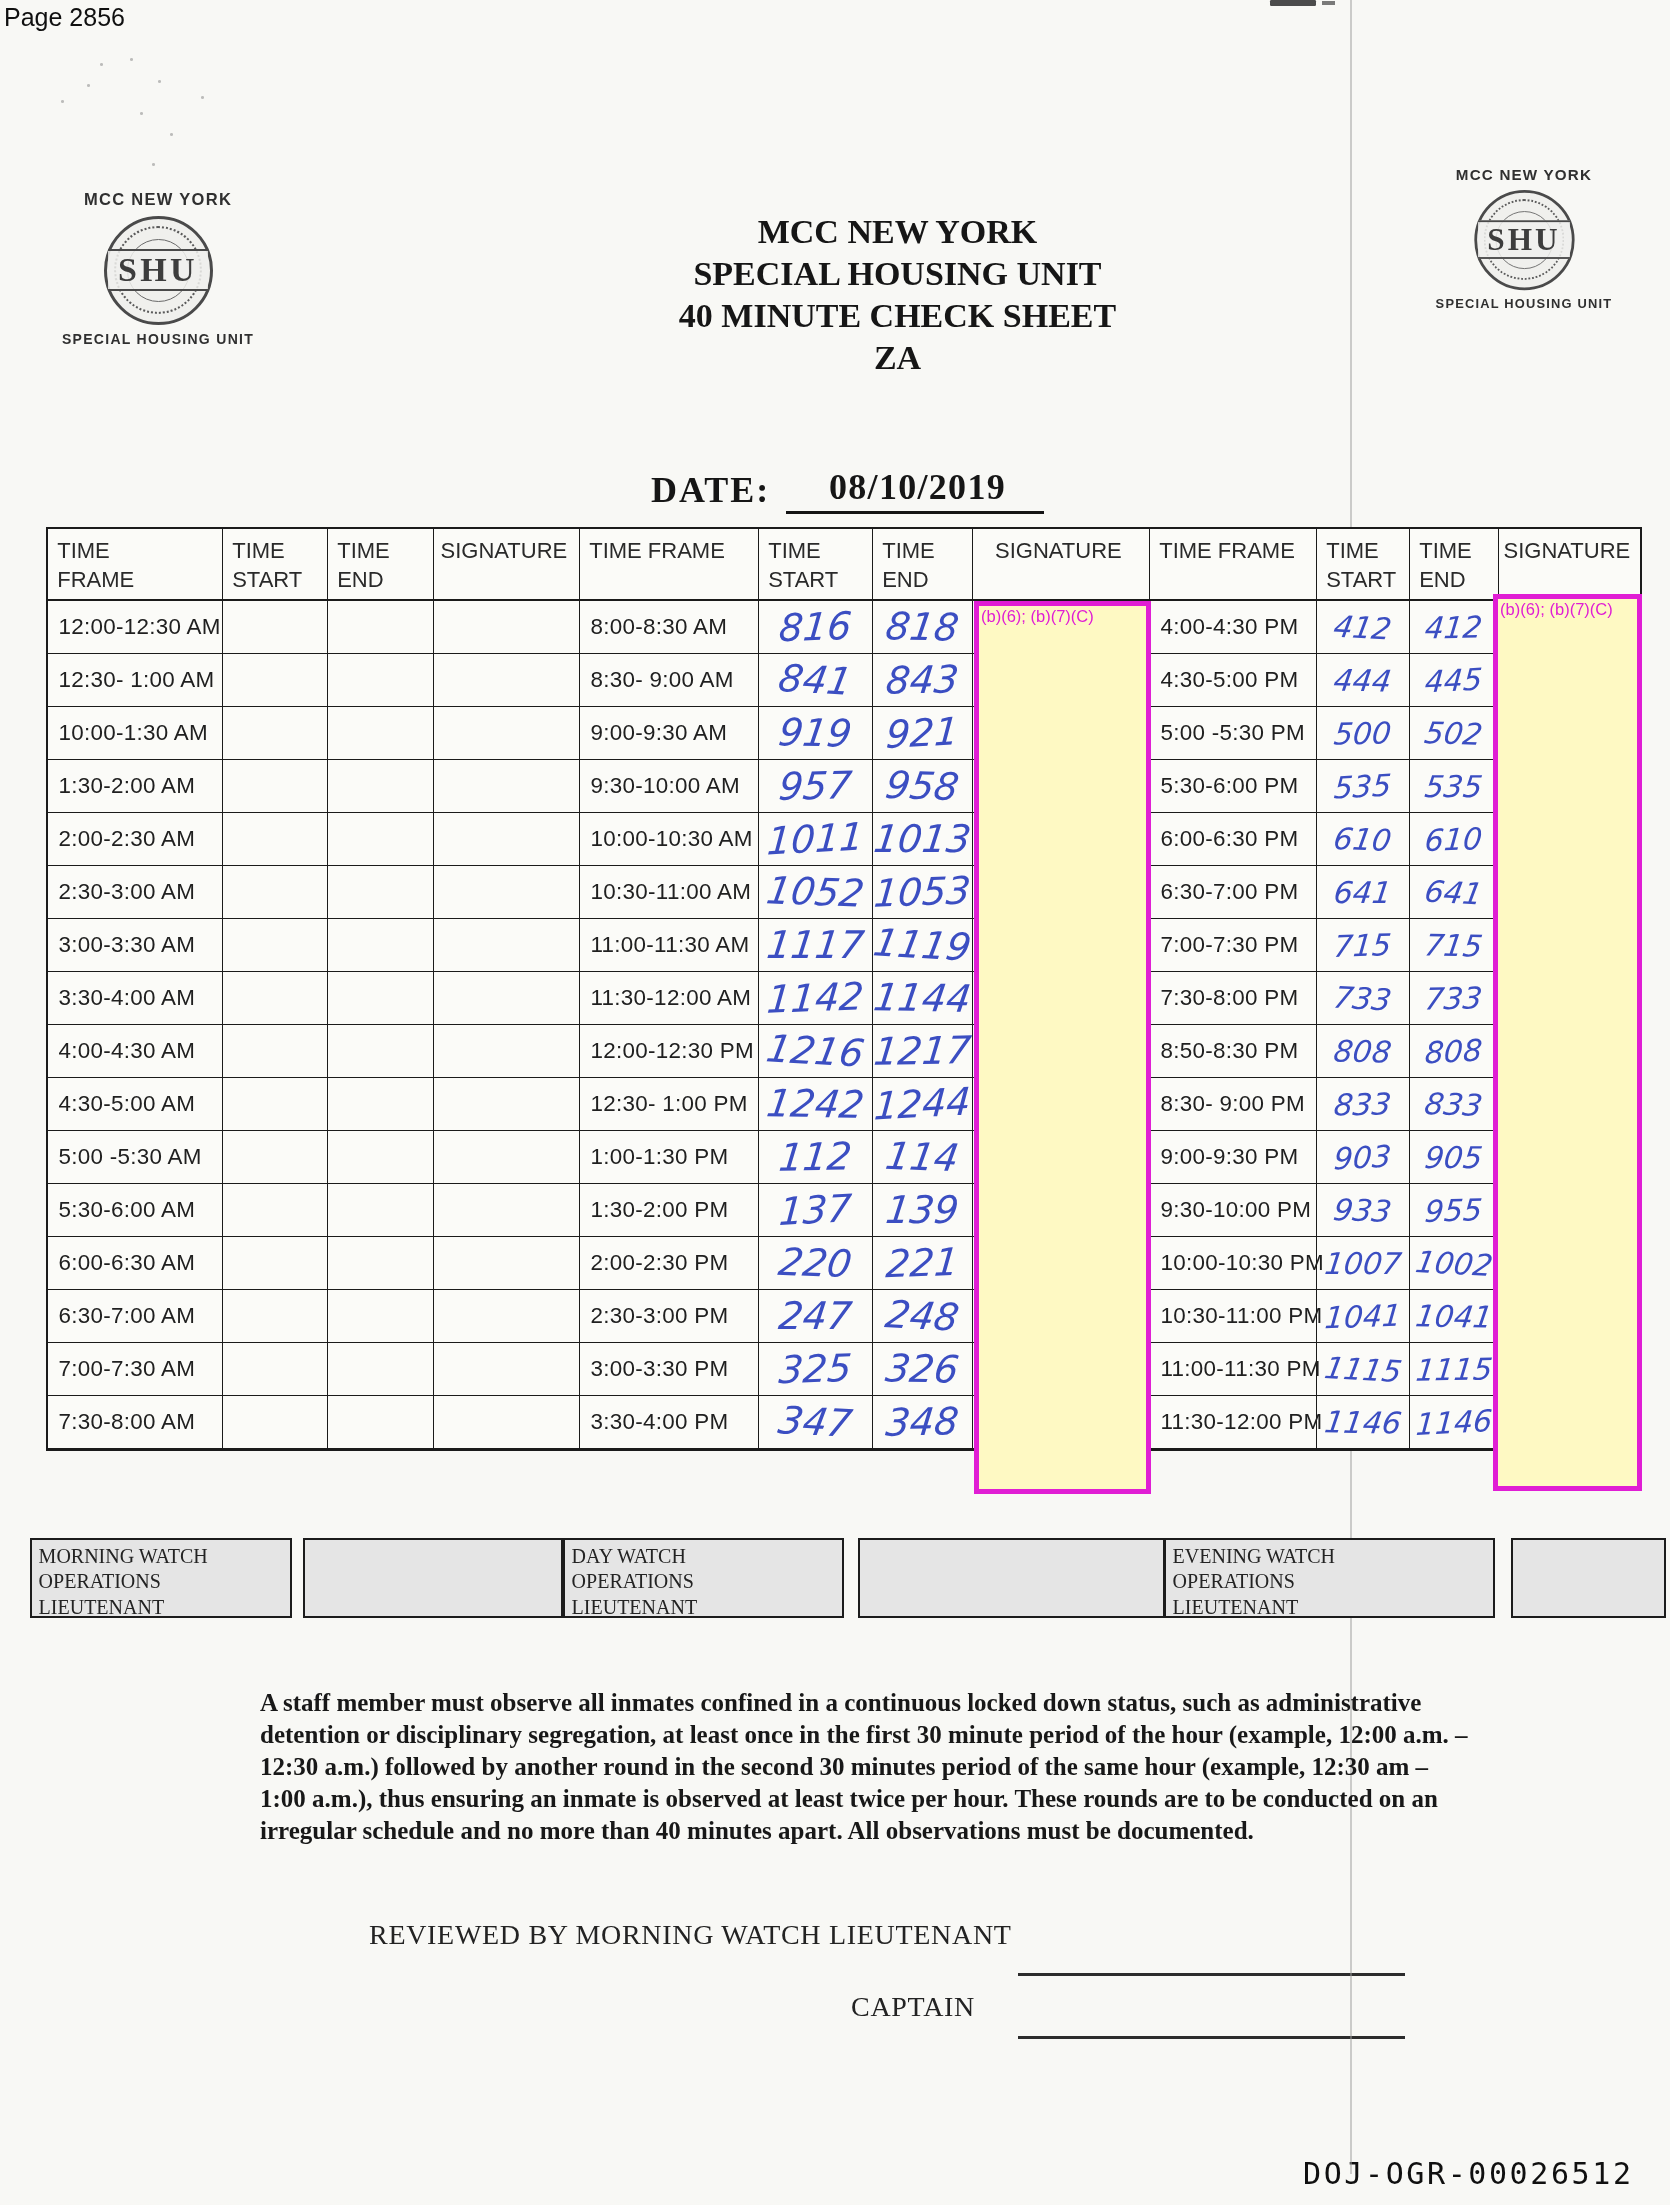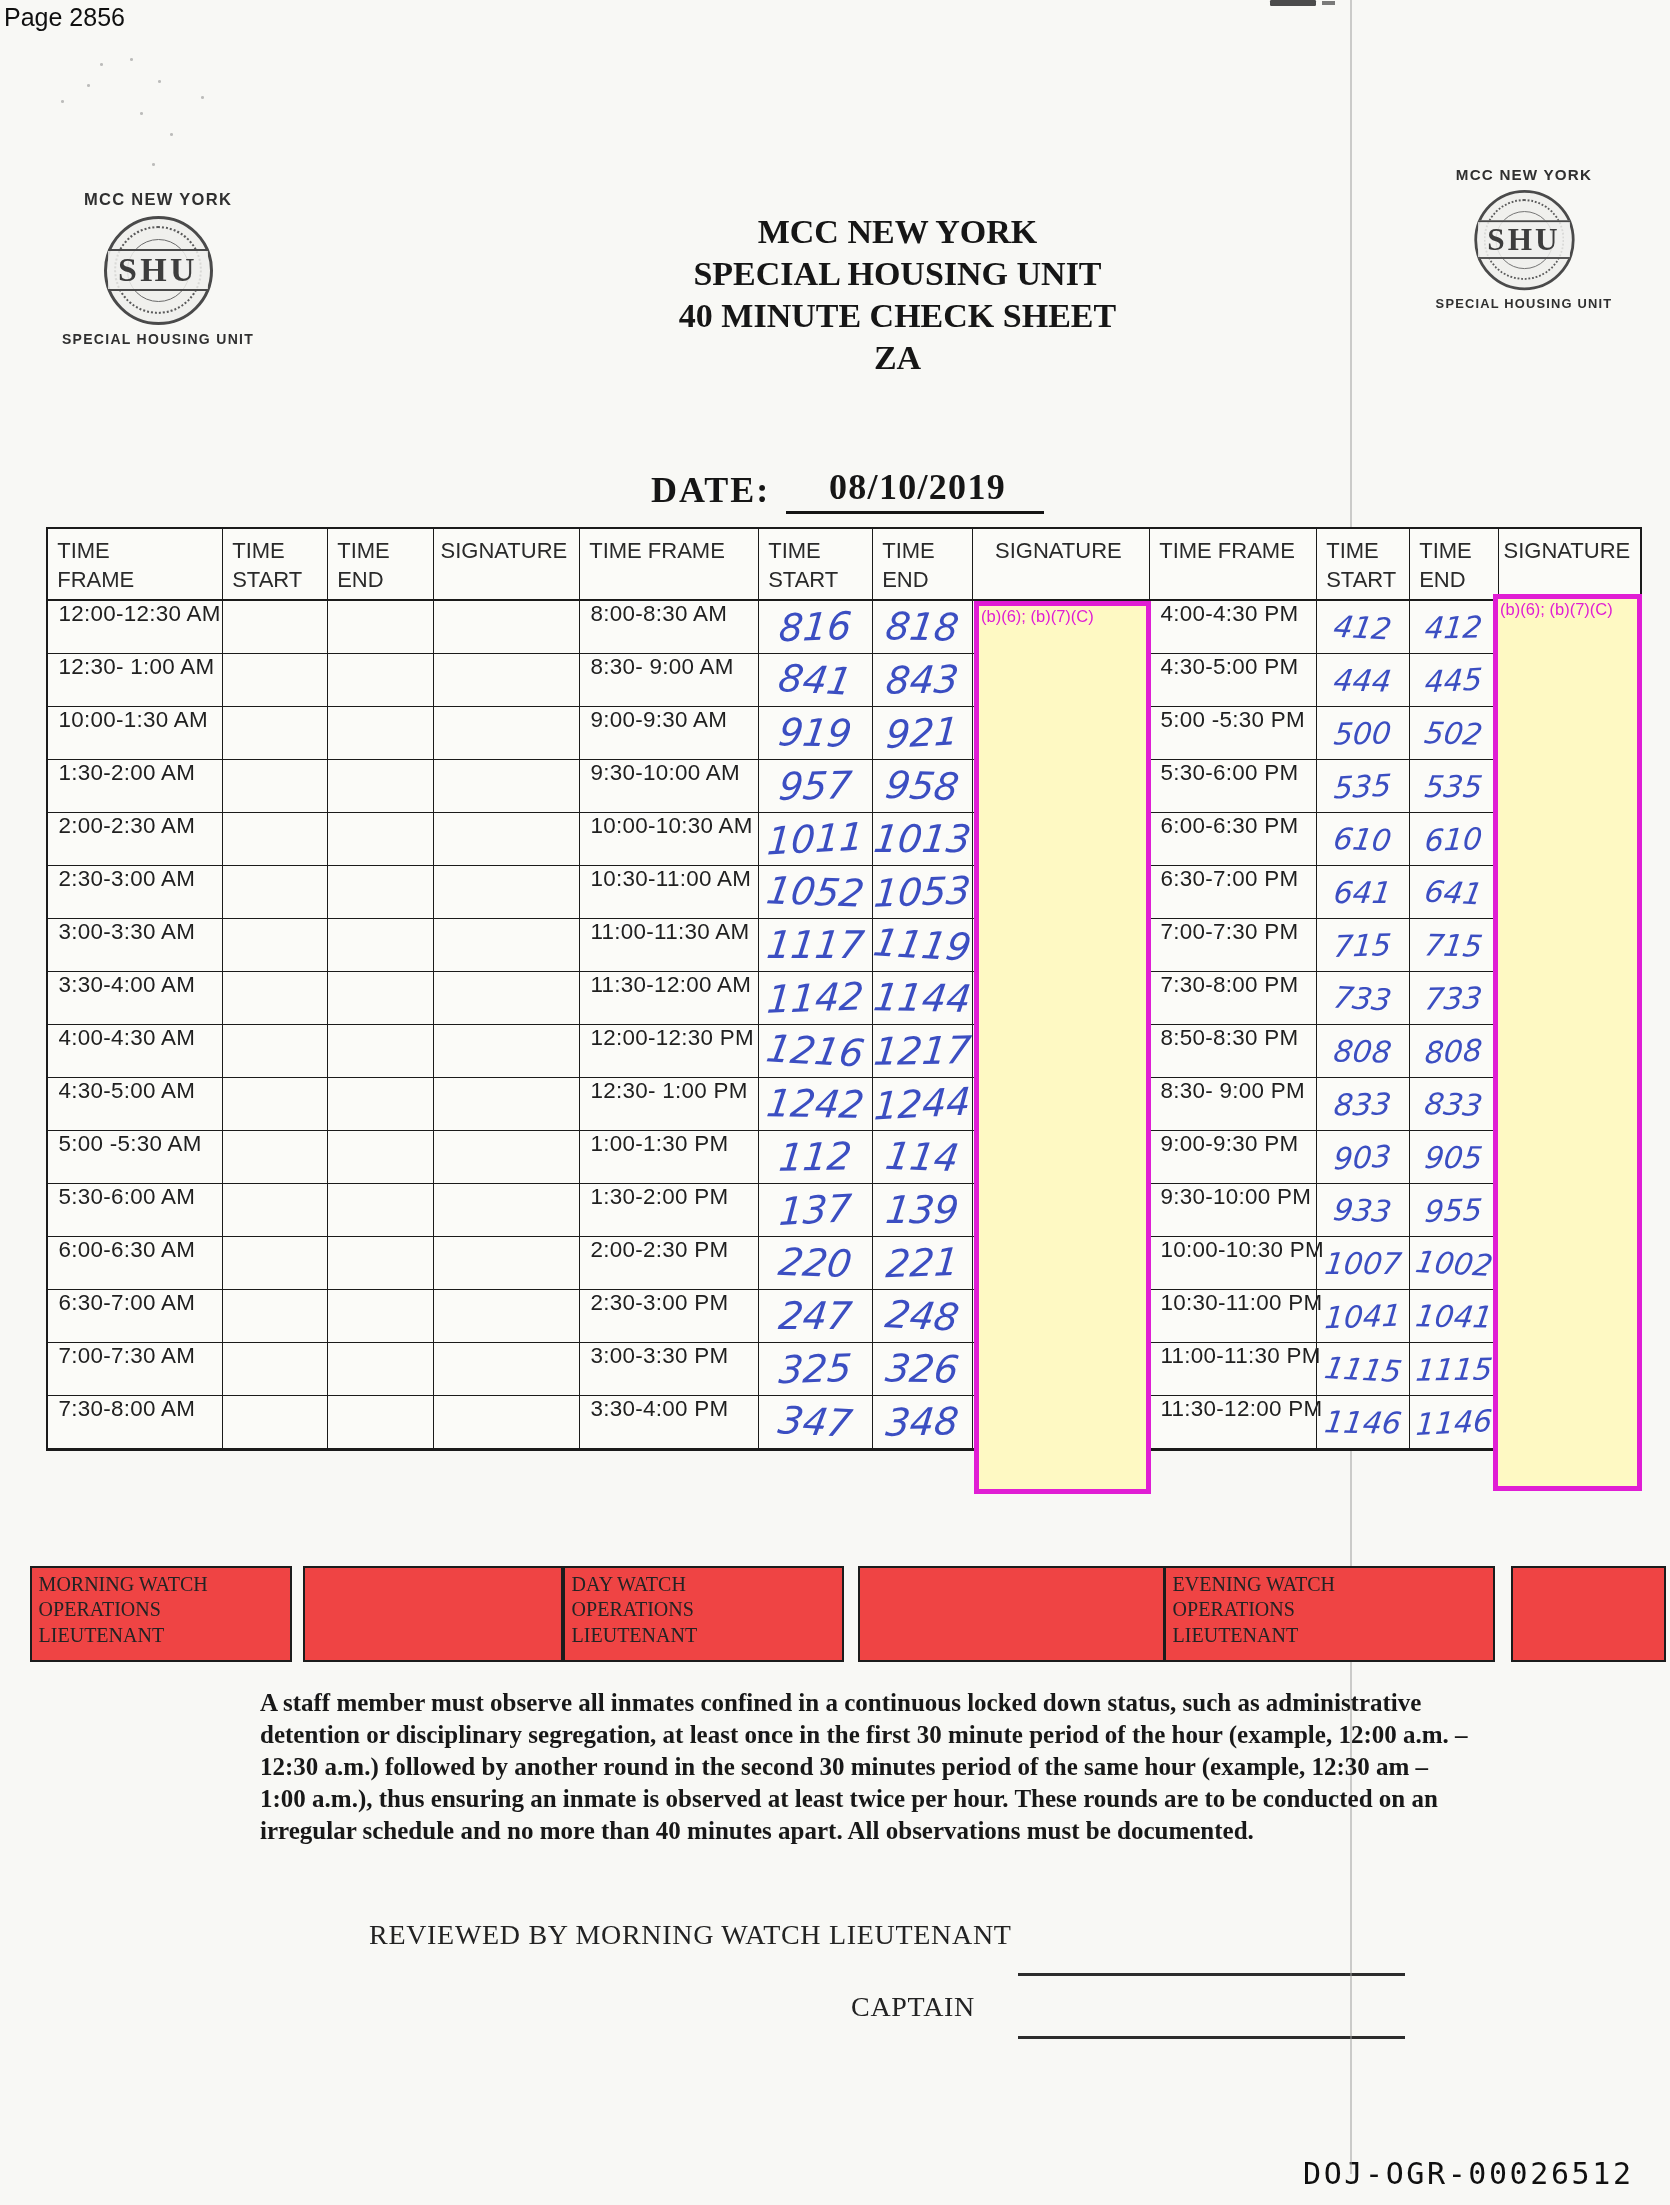--- a/index.html
+++ b/index.html
@@ -38,34 +38,34 @@
 
   
   .grid{position:absolute;left:46px;top:527px;z-index:2;display:grid;background:#fbfbf8;
         grid-template-columns:175px 105px 106px 146px 179px 114px 100px 177px 167px 93px 89px 141px;
         grid-template-rows:72px;grid-auto-rows:53px;border:2.6px solid #1b1b1b;}
   .cell{border-right:1.3px solid #1b1b1b;border-bottom:1.3px solid #1b1b1b;position:relative;}
   .cell:nth-child(12n){border-right:none;}
   .head{font-size:22px;color:#2a2a2a;padding:8px 5.3px 0 9.2px;white-space:pre-line;line-height:1.3;
         border-bottom:2px solid #1b1b1b;}
   .head.center{text-align:center;padding-left:0;}
-  .tf{font-size:22.4px;color:#202020;display:flex;padding-left:10.5px;letter-spacing:0.3px;white-space:nowrap;}
+  .tf{font-size:22.4px;color:#202020;display:flex;align-items:center;padding-left:10.5px;letter-spacing:0.3px;white-space:nowrap;}
   .hw{display:flex;align-items:center;justify-content:center;overflow:visible;}
   .ink{font-family:"DejaVu Sans",sans-serif;font-style:italic;color:#3b4ec2;transform-origin:center;white-space:nowrap;}
   .mid .ink{font-size:38px;}
   .rgt .ink{font-size:30px;}
 
   
   .redact{position:absolute;background:#fef9c3;border:5.3px solid #e01ed4;z-index:6;box-sizing:border-box;}
   #redact-mid{left:974px;top:601px;width:177px;height:893px;}
   #redact-right{left:1493px;top:594px;width:149px;height:897px;}
   .rlabel{font-size:16.5px;color:#e01ed4;padding:0.7px 0 0 2px;line-height:1.1;white-space:nowrap;}
 
   
-  .wbox{position:absolute;top:1538px;height:96px;border:2px solid #1c1c1c;box-sizing:border-box;z-index:2;background:#ef4444;margin-top:28px;}
+  .wbox{position:absolute;top:1538px;height:80px;border:2px solid #1c1c1c;box-sizing:border-box;z-index:2;background:#e5e5e5;}
   .wlabel{font-family:"Liberation Serif",serif;font-size:20px;line-height:1.27;color:#232323;
           padding:4px 0 0 6.6px;white-space:pre-line;}
   #w-morning-label{left:30px;width:262px;}
   #w-morning-sig{left:303px;width:260px;}
   #w-day-label{left:563px;width:281px;}
   #w-day-sig{left:858px;width:307px;}
   #w-evening-label{left:1164px;width:331px;}
   #w-evening-sig{left:1511px;width:155px;}
 
   

